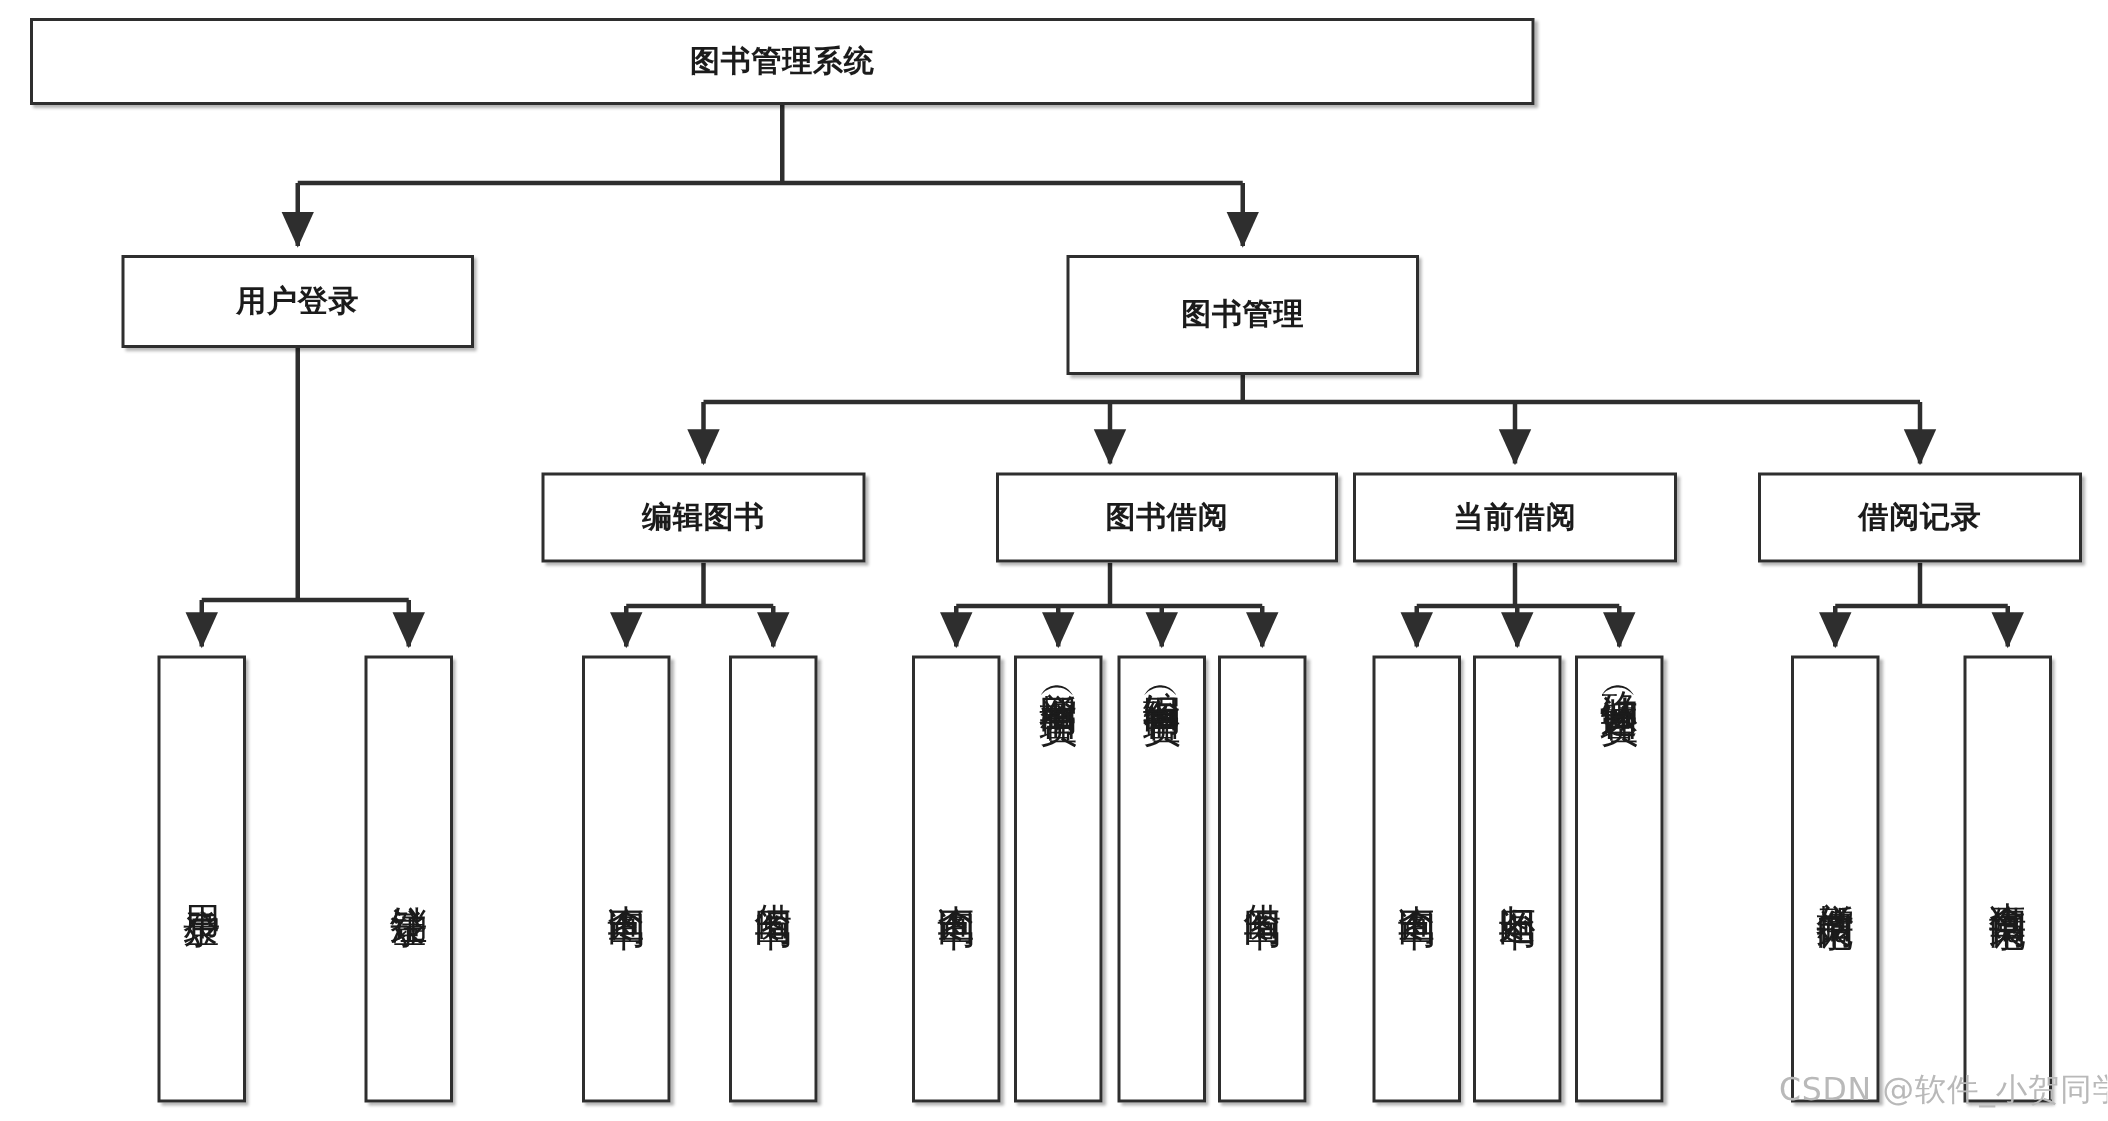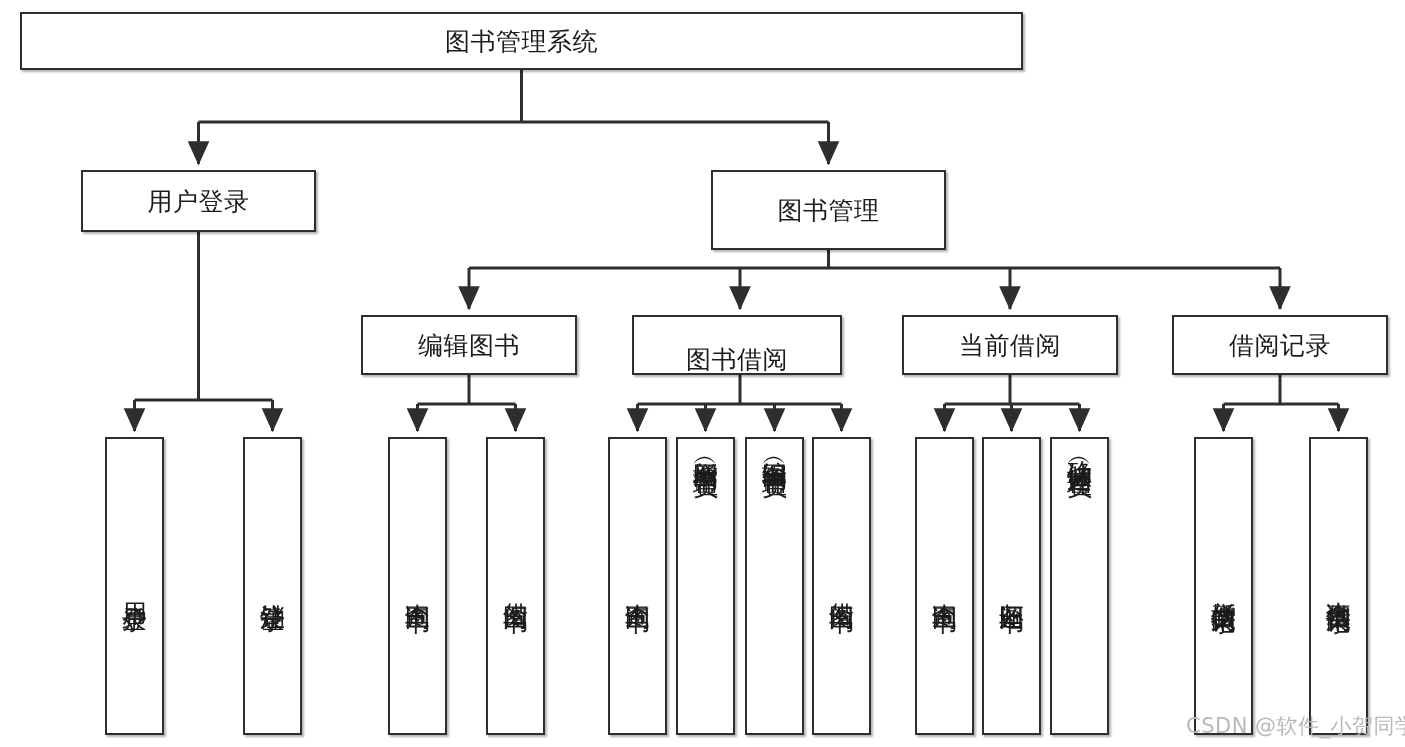--- a/index.html
+++ b/index.html
@@ -34,23 +34,24 @@
     align-items: center;
     justify-content: center;
     box-shadow: 2px 2px 2px rgba(0,0,0,0.30);
   }
   .node .label {
     color: #1b1b1b;
     text-align: center;
     line-height: 1.08;
   }
   .node.horiz .label {
-    font-size: 25px;
+    font-size: 20px;
     letter-spacing: 0.5px;
     white-space: nowrap;
+    font-weight: bold;
   }
   .node.vert {
     align-items: flex-start;
     padding-top: 0;
   }
   .node.vert .label {
     writing-mode: vertical-rl;
     text-orientation: upright;
     font-size: 25px;
     letter-spacing: 2px;
@@ -136,21 +137,21 @@
   <div class="node horiz" style="left:81px; top:170px; width:235px; height:62px;">
     <span class="label">用户登录</span>
   </div>
   <div class="node horiz" style="left:711px; top:170px; width:235px; height:80px;">
     <span class="label">图书管理</span>
   </div>
 
   <div class="node horiz" style="left:361px; top:315px; width:216px; height:60px;">
     <span class="label">编辑图书</span>
   </div>
-  <div class="node horiz" style="left:632px; top:315px; width:210px; height:60px;align-items:flex-end;">
+  <div class="node horiz" style="left:664px; top:315px; width:228px; height:60px;">
     <span class="label">图书借阅</span>
   </div>
   <div class="node horiz" style="left:902px; top:315px; width:216px; height:60px;">
     <span class="label">当前借阅</span>
   </div>
   <div class="node horiz" style="left:1172px; top:315px; width:216px; height:60px;">
     <span class="label">借阅记录</span>
   </div>
 
   <div class="node vert center-v" style="left:105px; top:437px; width:59px; height:298px;">

